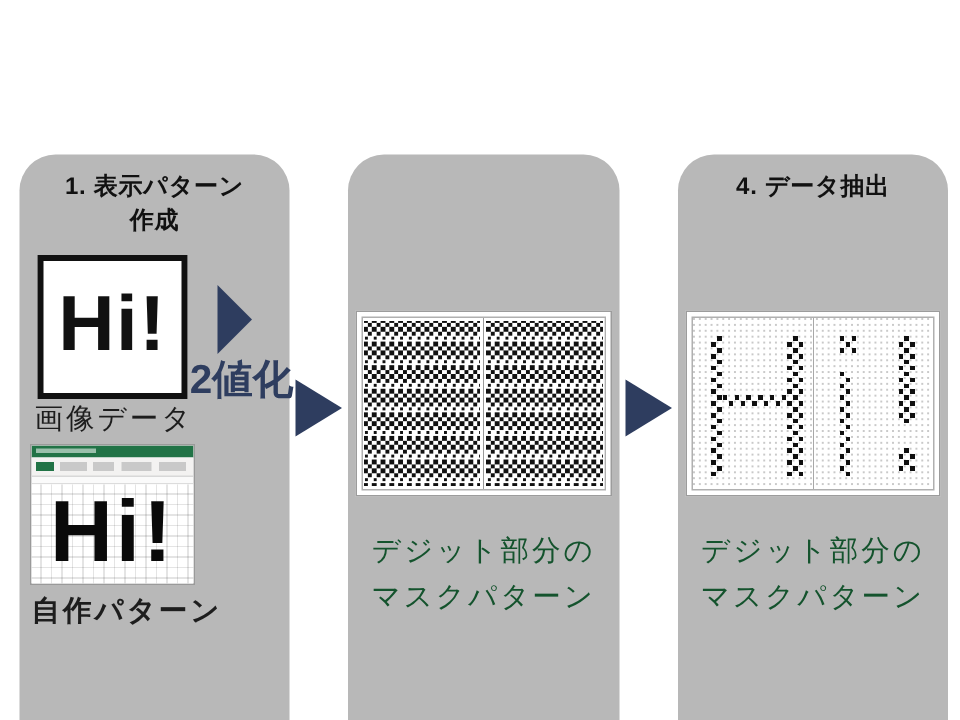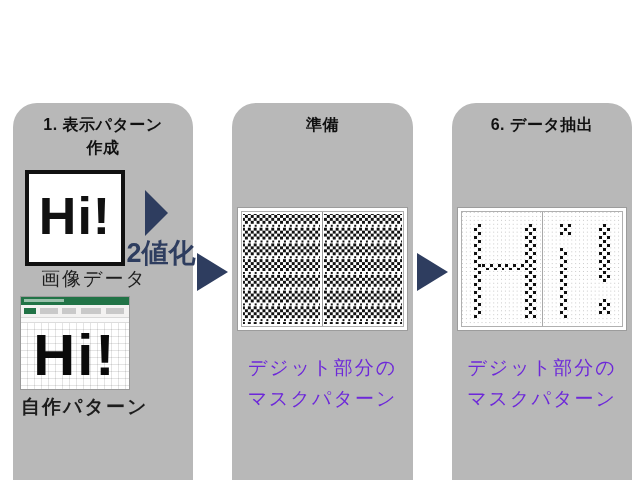--- a/index.html
+++ b/index.html
@@ -71,21 +71,21 @@
     font-weight:bold;
     font-size:27px;
   }
   .plain-label{
     position:absolute;
     font-size:19px;
     letter-spacing:2px;
     color:#1d1d1d;
     white-space:nowrap;
   }
-  .image-data-label{left:10px;top:163px;margin-left:18px;}
+  .image-data-label{left:10px;top:163px;}
   .excel-label{left:8px;top:291px;font-weight:bold;}
   .excel{
     position:absolute;
     left:7px;top:193px;
     width:110px;height:94px;
     background:#fff;
     border:1px solid #9a9a9a;
     display:flex;flex-direction:column;
     overflow:hidden;
   }
@@ -148,21 +148,21 @@
     overflow:hidden;
   }
   .pattern-inner svg{display:block;width:100%;height:100%;}
   .caption{
     position:absolute;
     top:249px;left:0;right:0;
     text-align:center;
     font-size:19px;
     letter-spacing:2px;
     line-height:1.65;
-    color:#6d28d9;
+    color:#14532d;
   }
 </style>
 </head>
 <body>
 
 <div class="panel panel1">
   <div class="panel-title">
     <div>1. 表示パターン</div>
     <div>作成</div>
   </div>
@@ -192,21 +192,20 @@
   </div>
 
   <div class="plain-label excel-label">自作パターン</div>
 </div>
 
 <div class="step-arrow step-arrow-1"></div>
 <div class="step-arrow step-arrow-2"></div>
 
 <div class="panel panel2">
   <div class="panel-title">
-    <div>準備</div>
   </div>
 
   <div class="pattern-frame mask-frame">
     <div class="pattern-inner">
       <svg viewBox="0 0 165 116" preserveAspectRatio="none" shape-rendering="crispEdges">
         <defs>
           <pattern id="dither" width="12" height="16" patternUnits="userSpaceOnUse">
             <rect width="12" height="16" fill="#ffffff"></rect>
             <rect x="0" y="0" width="3" height="3" fill="#111"></rect>
             <rect x="6" y="0" width="3" height="3" fill="#111"></rect>
@@ -229,21 +228,21 @@
   </div>
 
   <div class="caption">
     <div>デジット部分の</div>
     <div>マスクパターン</div>
   </div>
 </div>
 
 <div class="panel panel3">
   <div class="panel-title">
-    <div>6. データ抽出</div>
+    <div>4. データ抽出</div>
   </div>
 
   <div class="pattern-frame extract-frame">
     <div class="pattern-inner">
       <svg viewBox="0 0 164 116" preserveAspectRatio="none" shape-rendering="crispEdges">
         <defs>
           <pattern id="faintgrid" width="4" height="4" patternUnits="userSpaceOnUse">
             <rect width="4" height="4" fill="#ffffff"></rect>
             <rect x="0" y="0" width="1.3" height="1.3" fill="#c9c9c9"></rect>
           </pattern>

